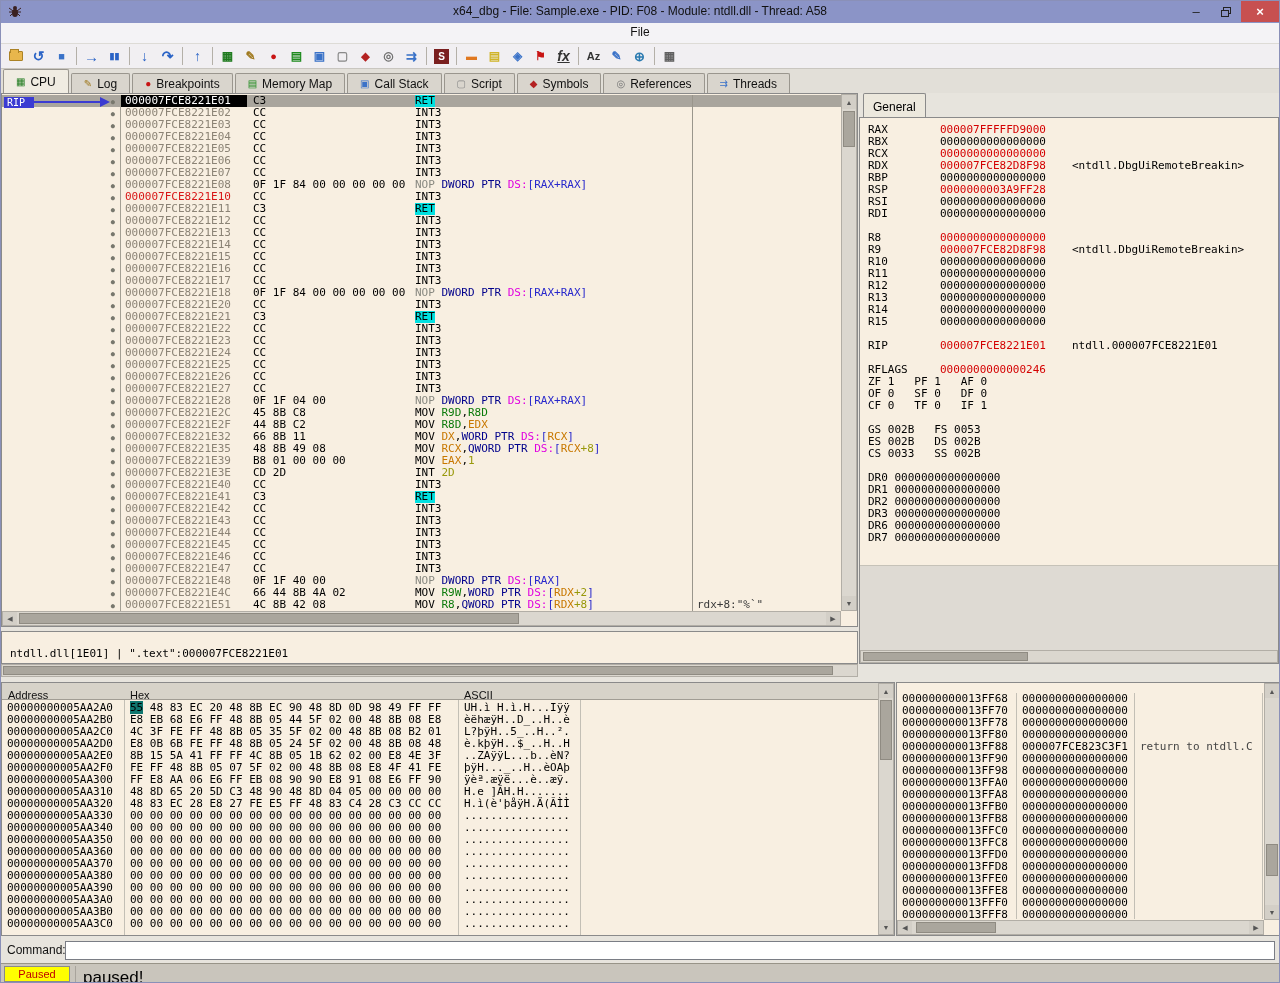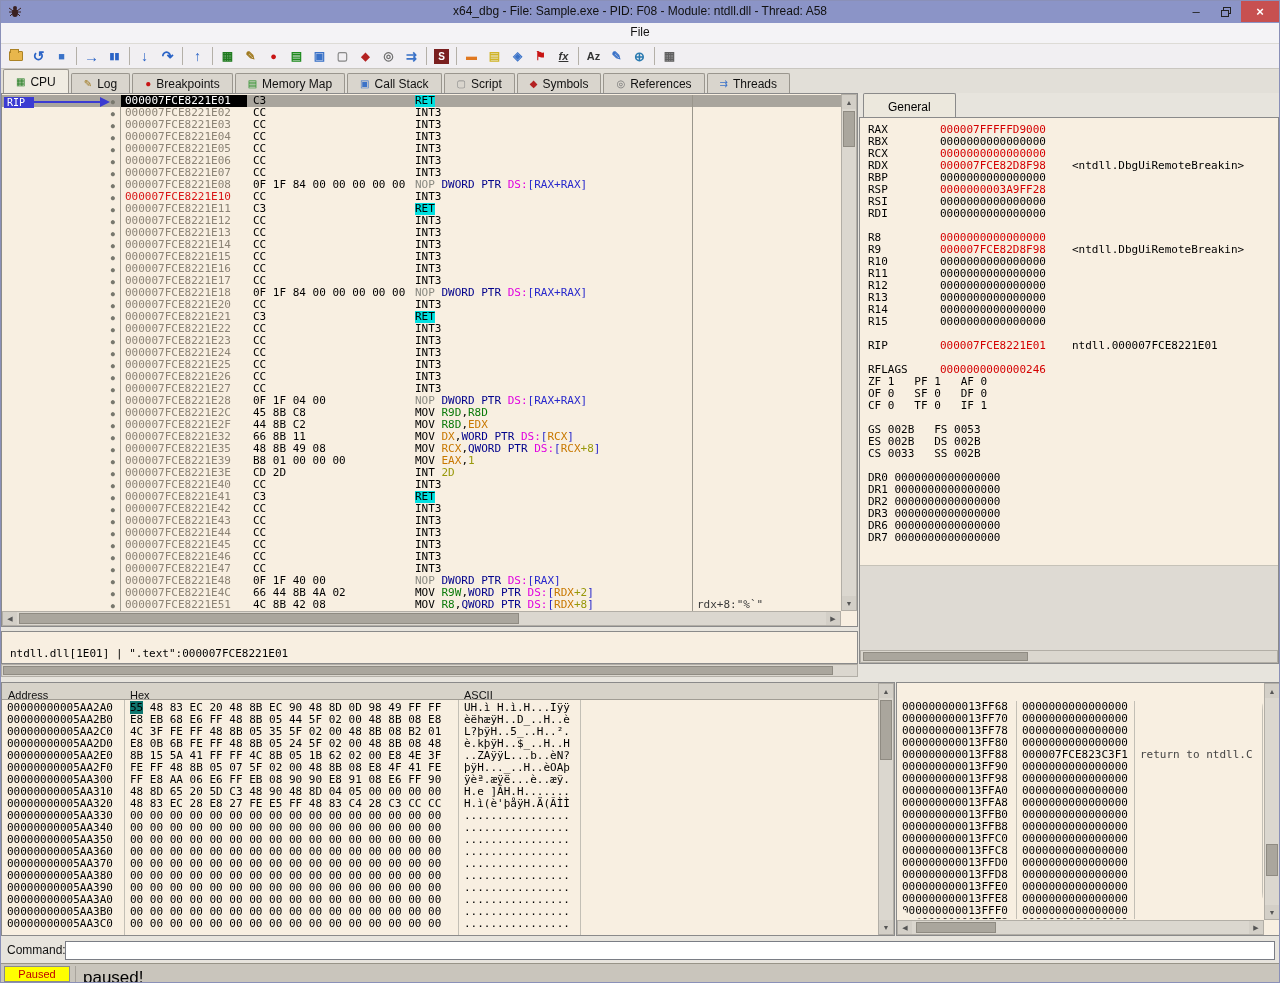--- a/index.html
+++ b/index.html
@@ -68,21 +68,21 @@
   .drow.sel .b, .drow.sel .i, .drow.sel .c, .drow.sel .g { background:#a9a59d; }
   .tk-mn { color:#000; } .tk-gy { color:#888880; } .tk-kw { color:#00008b; }
   .tk-sg { color:#e000e0; } .tk-bk { color:#2828cc; } .tk-rg { color:#0a7a0a; }
   .tk-ro { color:#c87800; } .tk-nm { color:#98980a; }
   .tk-ret { background:#00e0e0; color:#000; }
   .rip-label { position:absolute; left:2px; top:3px; width:30px; height:11px; background:#3b3bd2;
                color:#fff; font:10px/11px "DejaVu Sans Mono", monospace; padding-left:3px; z-index:5; }
   .rip-arrow { position:absolute; left:32px; top:3px; z-index:5; }
 
   
-  .reg-tab { position:absolute; left:862px; top:92px; height:27px; padding:0 24px;
+  .reg-tab { position:absolute; left:862px; top:92px; height:27px; padding:0 9px;
              background:#ece8dd; border:1px solid #8a8a8a; border-bottom:none;
              border-radius:2px 2px 0 0; font-size:12px; display:flex; align-items:center; }
   .registers-panel { position:absolute; left:858px; top:116px; width:420px; height:547px;
                      background:#dedad3; border:1px solid #8a8a8a; }
   .reg-content { position:absolute; left:0; top:0; width:100%; height:448px; background:#f8efe1;
                  overflow:hidden; padding:6px 0 16px 8px; border-bottom:1px solid #c6c2b8; }
   .rline { height:12px; font:11px/12px "DejaVu Sans Mono", monospace; white-space:pre; color:#000; }
   .rline .rn { display:inline-block; width:72px; }
   .rline .rv { display:inline-block; width:132px; }
   .rline .rv.red { color:#d40000; }
@@ -105,21 +105,21 @@
   .dump-rows { position:absolute; left:0; top:17px; right:16px; bottom:0; overflow:hidden; padding-top:2px; }
   .hrow { height:12px; display:flex; font:11px/12px "DejaVu Sans Mono", monospace; white-space:pre; }
   .hrow .ha { width:122px; flex:none; padding-left:5px; }
   .hrow .hh { width:334px; flex:none; padding-left:6px; }
   .hrow .hs { padding-left:6px; }
   .hl { background:#0f766e; }
 
   
   .stack-panel { position:absolute; left:895px; top:681px; width:385px; height:254px;
                  background:#f8efe1; border:1px solid #8a8a8a; }
-  .stack-rows { position:absolute; left:0; top:0; right:17px; bottom:16px; overflow:hidden; padding-top:18px;border-radius:27px; }
+  .stack-rows { position:absolute; left:0; top:0; right:17px; bottom:16px; overflow:hidden; padding-top:10px; }
   .srow { height:12px; display:flex; font:11px/12px "DejaVu Sans Mono", monospace; white-space:pre; }
   .srow .sa { width:120px; flex:none; padding-left:5px; border-right:1px solid #c3bfb5; }
   .srow .sv { width:118px; flex:none; padding-left:5px; border-right:1px solid #c3bfb5; }
   .srow .sc { flex:1; padding-left:5px; border-right:1px solid #c3bfb5; color:#444; overflow:hidden; }
 
   
   .command-bar { position:absolute; left:0; top:938px; width:100%; height:24px; }
   .command-bar label { position:absolute; left:6px; top:4px; font-size:12px; color:#111; }
   .command-bar input { position:absolute; left:64px; top:2px; width:1210px; height:19px;
                        border:1px solid #7a7d85; background:#fff;
@@ -234,21 +234,21 @@
       <div class="tbi">
         <span class="glyph" style="color: rgb(208, 180, 40); font-size: 12px;">▤</span>
       </div>
       <div class="tbi">
         <span class="glyph" style="color: rgb(58, 114, 200); font-size: 12px;">◈</span>
       </div>
       <div class="tbi">
         <span class="glyph" style="color: rgb(200, 20, 20); font-size: 12px;">⚑</span>
       </div>
       <div class="tbi">
-        <span class="glyph" style="color: rgb(51, 51, 51); font-size: 11px; font-style: italic; text-decoration: underline;">fx</span>
+        <span class="glyph" style="color: rgb(51, 51, 51); font-size: 14px; font-style: italic; text-decoration: underline;">fx</span>
       </div>
       <div class="tb-sep"></div>
       <div class="tbi">
         <span class="glyph" style="color: rgb(51, 51, 51); font-size: 11px;">Az</span>
       </div>
       <div class="tbi">
         <span class="glyph" style="color: rgb(58, 114, 200); font-size: 12px;">✎</span>
       </div>
       <div class="tbi">
         <span class="glyph" style="color: rgb(42, 122, 176); font-size: 13px;">⊕</span>

